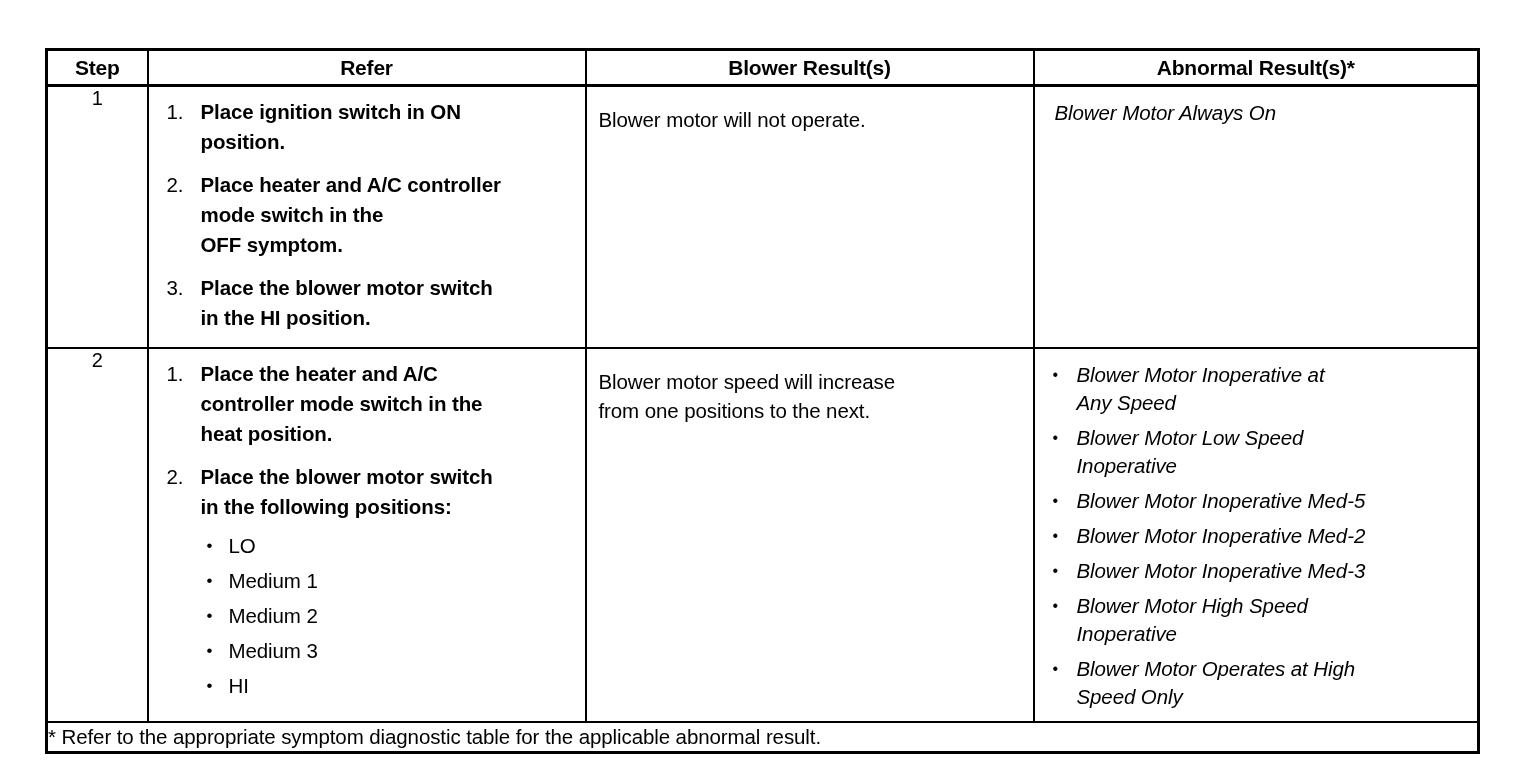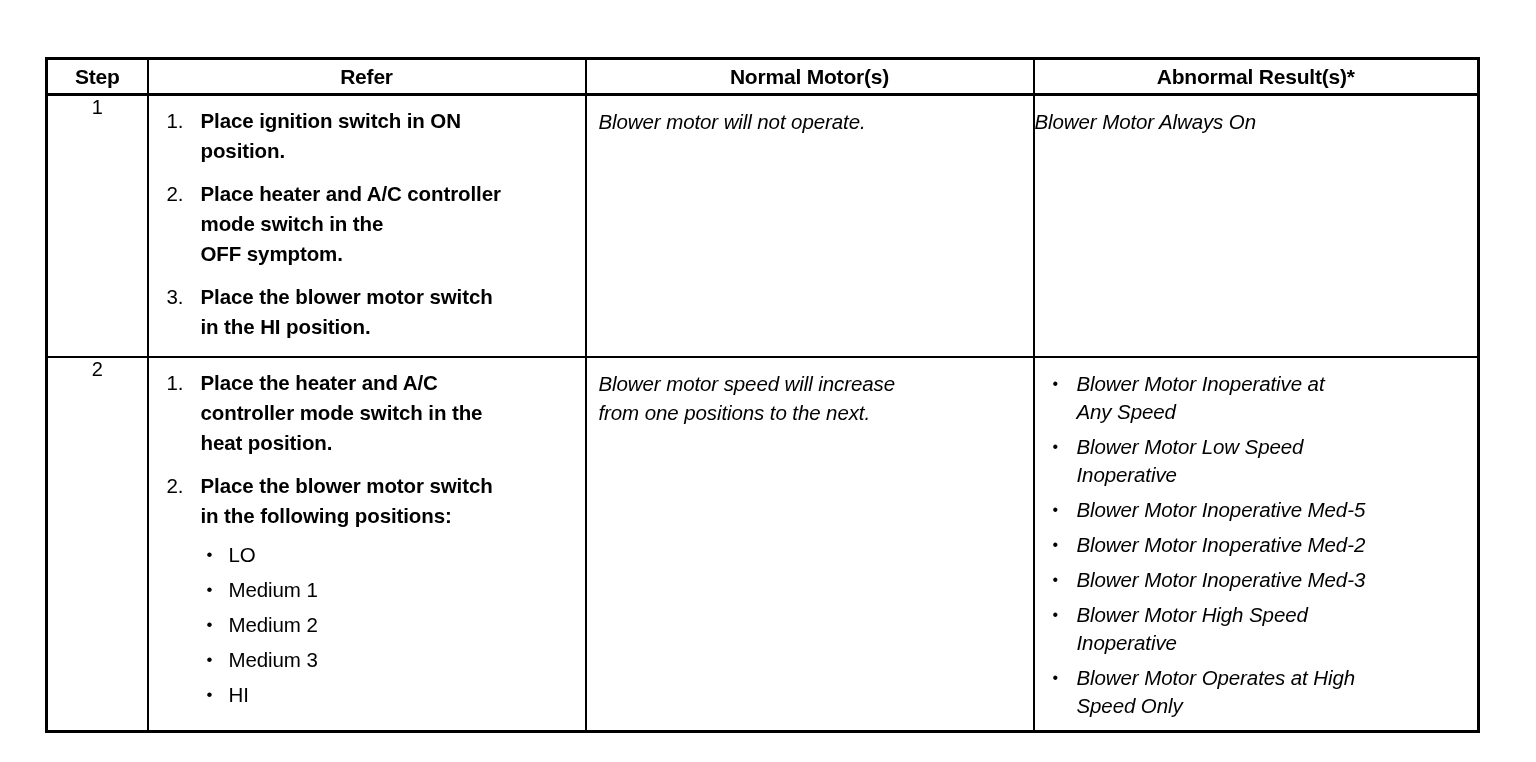--- a/index.html
+++ b/index.html
@@ -18,21 +18,21 @@
   .page {
     position: relative;
     width: 1536px;
     height: 762px;
   }
 
   
   .diag-table {
     position: absolute;
     left: 45px;
-    top: 57px;
+    top: 48px;
     width: 1432px;
     border-collapse: collapse;
     table-layout: fixed;
     border: 3px solid #000;
   }
   .diag-table td, .diag-table th {
     border: 2px solid #000;
     vertical-align: top;
     padding: 0;
     background: #fff;
@@ -110,32 +110,31 @@
     top: 0;
     font-size: 17px;
     line-height: 35px;
   }
 
   
   .plain-text {
     font-size: 20.5px;
     line-height: 29px;
     letter-spacing: -0.1px;
-    padding: 11px 10px 10px 12px;
-    font-style: italic;
+    padding: 18px 10px 10px 12px;
   }
   .plain-text .line { display: block; }
 
   
   .abnormal-single {
     font-style: italic;
     font-size: 20.5px;
     line-height: 29px;
     letter-spacing: -0.1px;
-    padding: 11px 10px 10px 0;
+    padding: 11px 10px 10px 20px;
   }
   .abn-list {
     list-style: none;
     margin: 0;
     padding: 12px 8px 10px 10px;
   }
   .abn-list li {
     position: relative;
     padding-left: 32px;
     margin-bottom: 7px;
@@ -177,21 +176,21 @@
       <col class="col-step">
       <col class="col-action">
       <col class="col-normal">
       <col class="col-abnorm">
     </colgroup>
 
     <thead>
       <tr class="hdr-row">
         <th>Step</th>
         <th>Refer</th>
-        <th>Normal Motor(s)</th>
+        <th>Blower Result(s)</th>
         <th>Abnormal Result(s)*</th>
       </tr>
     </thead>
 
     <tbody>
 
       <tr>
         <td class="step-cell">1</td>
 
         <td class="r1-action">
@@ -310,16 +309,19 @@
             </li>
             <li>
               <span class="dot">•</span>
               <span class="line">Blower Motor Operates at High</span>
               <span class="line">Speed Only</span>
             </li>
           </ul>
         </td>
       </tr>
 
+      <tr>
+        <td class="footnote-cell" colspan="4">* Refer to the appropriate symptom diagnostic table for the applicable abnormal result.</td>
+      </tr>
     </tbody>
   </table>
 
 </div>
 
 </body></html>

